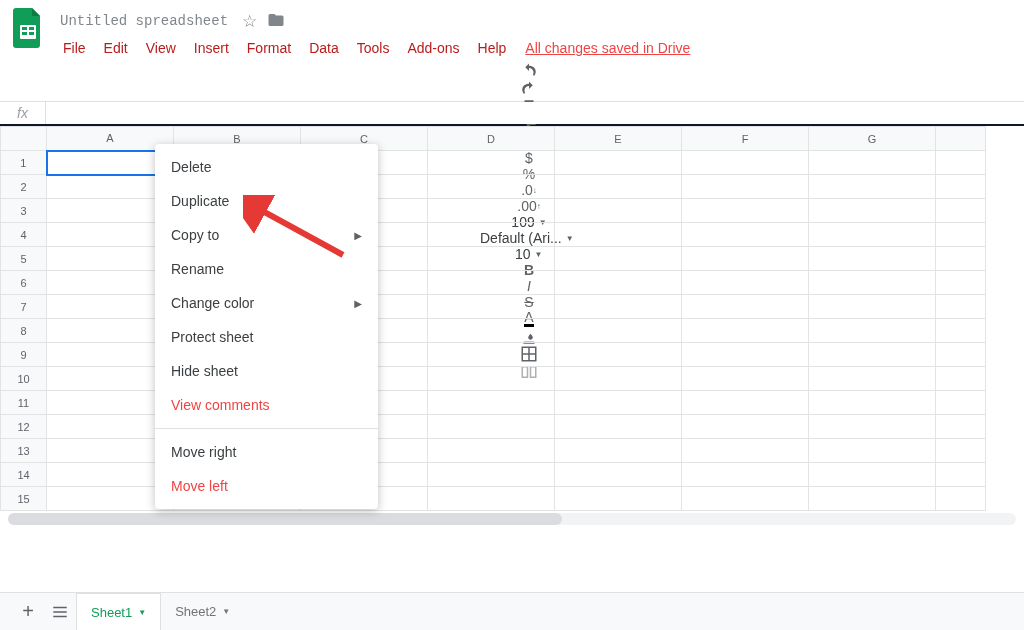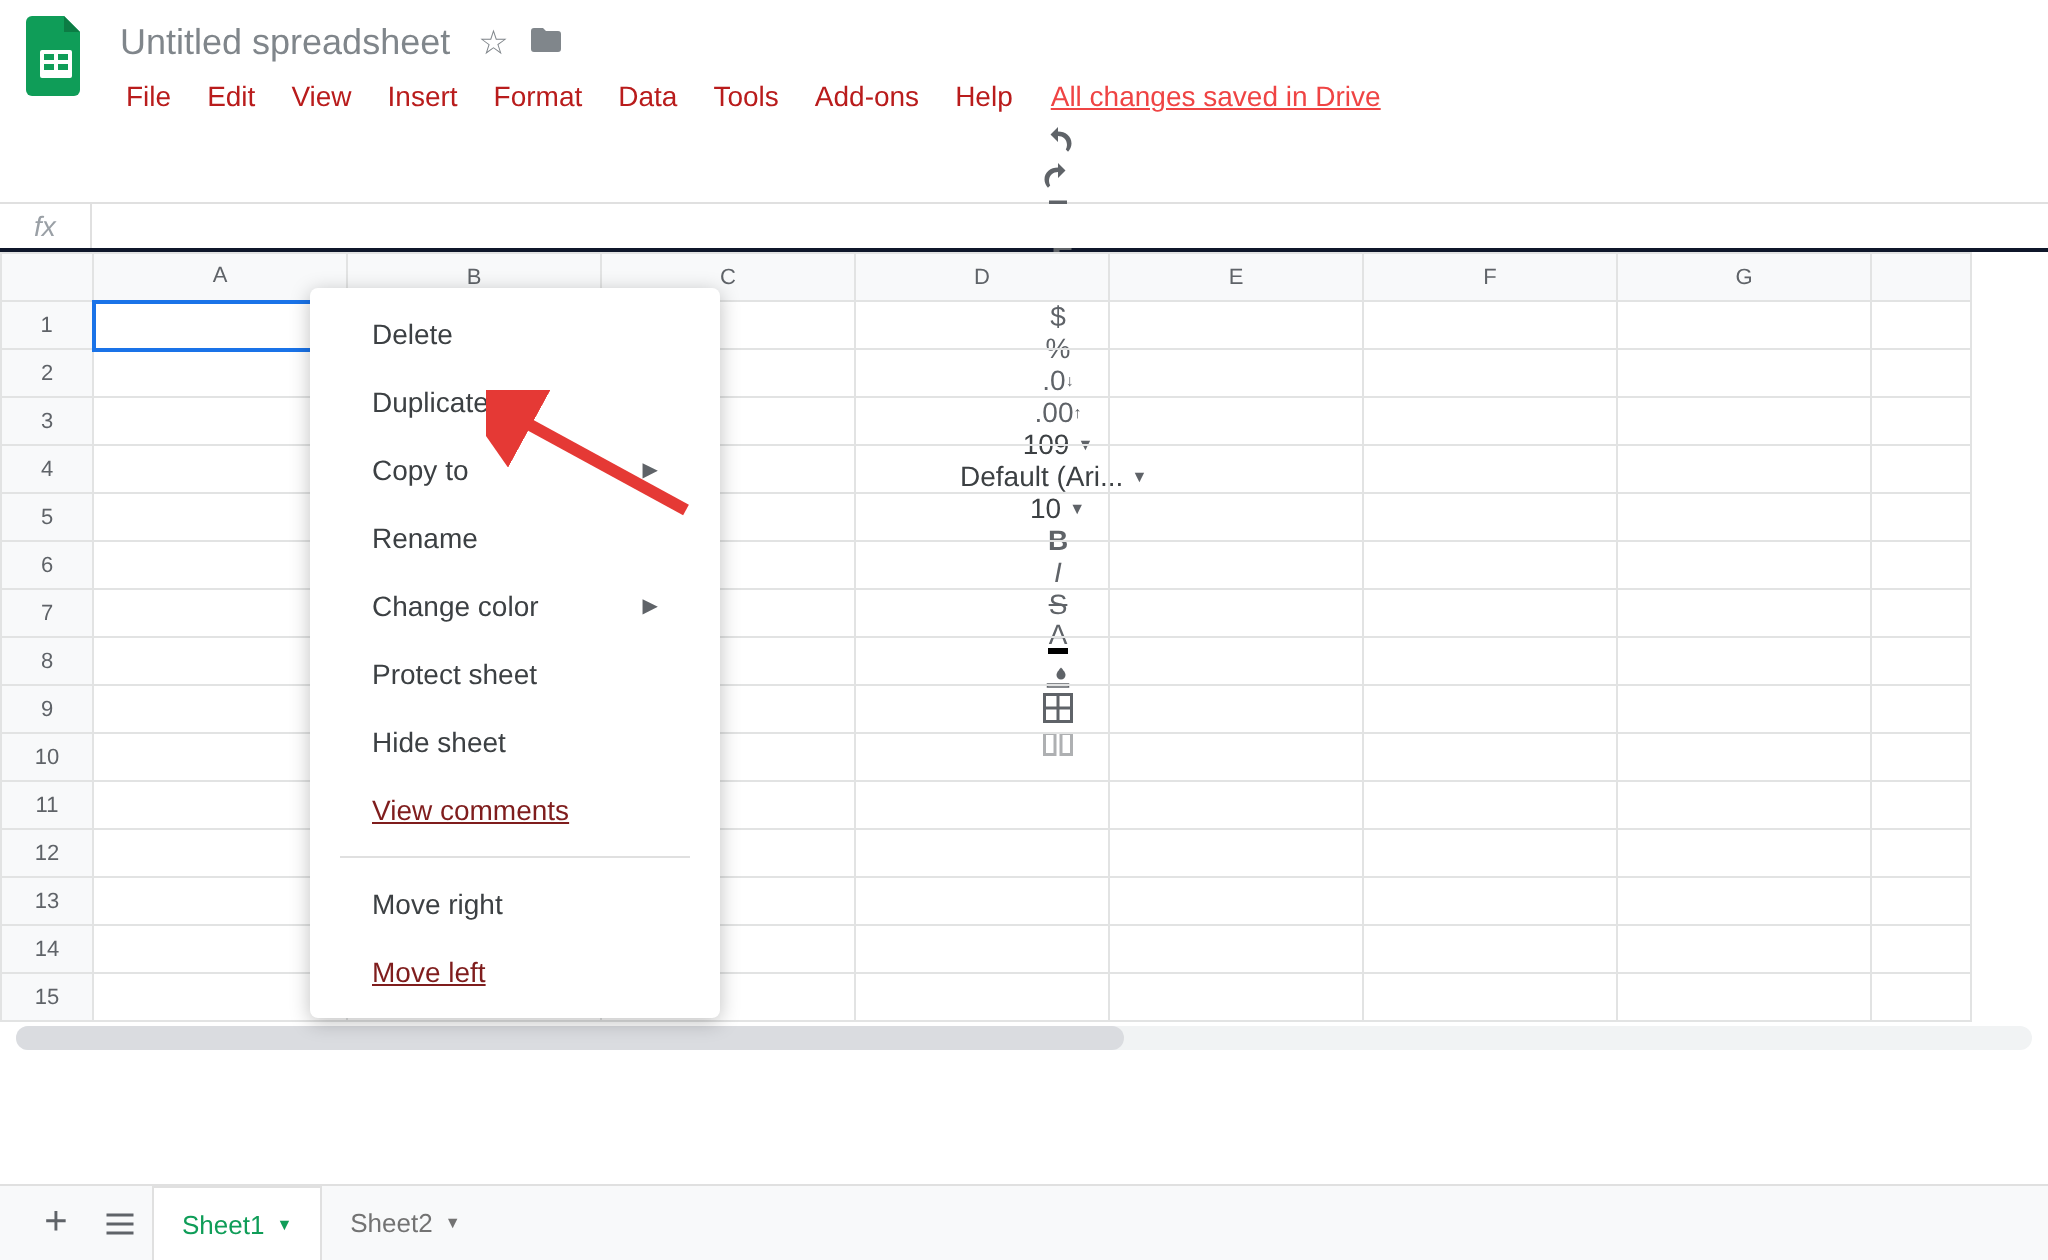--- a/index.html
+++ b/index.html
@@ -4,21 +4,21 @@
 <style>
 * { box-sizing: border-box; margin: 0; padding: 0; }
 body { font-family: Arial, sans-serif; font-size: 13px; color: #3c4043; background: #fff; width: 1024px; height: 630px; overflow: hidden; position: relative; }
 
 
 .header { display: flex; align-items: flex-start; padding: 8px 8px 0 8px; }
 .logo { width: 40px; height: 40px; display: flex; align-items: center; justify-content: center; margin-right: 6px; }
 .logo-svg { width: 30px; height: 40px; }
 .title-area { flex: 1; }
 .title-row { display: flex; align-items: center; height: 26px; }
-.doc-title { font-size: 18px; color: #80868b; padding: 0 6px; }
+.doc-title { font-size: 14px; color: #80868b; padding: 0 6px; font-family: Liberation Mono, monospace; }
 .star-icon { color: #80868b; margin-left: 8px; font-size: 17px; cursor: pointer; }
 .folder-icon { color: #80868b; margin-left: 10px; cursor: pointer; }
 .menubar { display: flex; align-items: center; height: 28px; }
 .menu-item { padding: 4px 9px; font-size: 14px; color: #b91c1c; cursor: pointer; border-radius: 3px; }
 .save-status { margin-left: 10px; font-size: 14px; color: #ef4444; text-decoration: underline; cursor: pointer; }
 
 
 .toolbar { display: flex; align-items: center; height: 40px; padding: 0 8px 0 42px; border-bottom: 1px solid #e0e0e0; flex-direction: column; }
 .tb-btn { display: flex; align-items: center; justify-content: center; min-width: 26px; height: 26px; margin: 0 2px; padding: 0 4px; color: #5f6368; cursor: pointer; border-radius: 3px; font-size: 14px; }
 .tb-sep { width: 1px; height: 20px; background: #e0e0e0; margin: 0 6px; }
@@ -46,23 +46,23 @@
 
 
 .sheets-bar { position: absolute; bottom: 0; left: 0; right: 0; height: 38px; display: flex; align-items: center; background: #f8f9fa; border-top: 1px solid #e0e0e0; padding: 0 12px; }
 .sheets-btn { width: 32px; height: 32px; display: flex; align-items: center; justify-content: center; color: #5f6368; cursor: pointer; border-radius: 3px; font-size: 20px; }
 .sheet-tab { display: flex; align-items: center; height: 38px; padding: 0 14px; font-size: 13px; cursor: pointer; color: #737373; }
 .sheet-tab.active { background: #fff; color: #0f9d58; border-top: 1px solid #e0e0e0; border-left: 1px solid #e0e0e0; border-right: 1px solid #e0e0e0; font-weight: 500; }
 .tab-dd { font-size: 8px; margin-left: 6px; }
 .sheet-tab.active .tab-dd { color: #0f9d58; }
 
 
-.context-menu { position: absolute; left: 155px; top: 144px; width: 205px; background: #fff; border-radius: 4px; box-shadow: 0 2px 10px rgba(0,0,0,0.25); padding: 6px 15px; z-index: 50; }
+.context-menu { position: absolute; left: 155px; top: 144px; width: 223px; background: #fff; border-radius: 4px; box-shadow: 0 2px 10px rgba(0,0,0,0.25); padding: 6px 0; z-index: 50; }
 .cm-item { display: flex; align-items: center; justify-content: space-between; height: 34px; padding: 0 16px; font-size: 14px; color: #3c4043; cursor: pointer; }
-.cm-item.disabled { color: #7f1d1d; cursor: default; text-decoration: underline; }
+.cm-item.disabled { color: #ef4444; cursor: default; }
 .cm-sep { height: 1px; background: #e0e0e0; margin: 6px 0; }
 .submenu-arrow { font-size: 10px; color: #5f6368; }
 
 
 .arrow { position: absolute; left: 243px; top: 195px; z-index: 60; pointer-events: none; }
 
 svg.ic { width: 18px; height: 18px; }
 </style>
 </head>
 <body>

